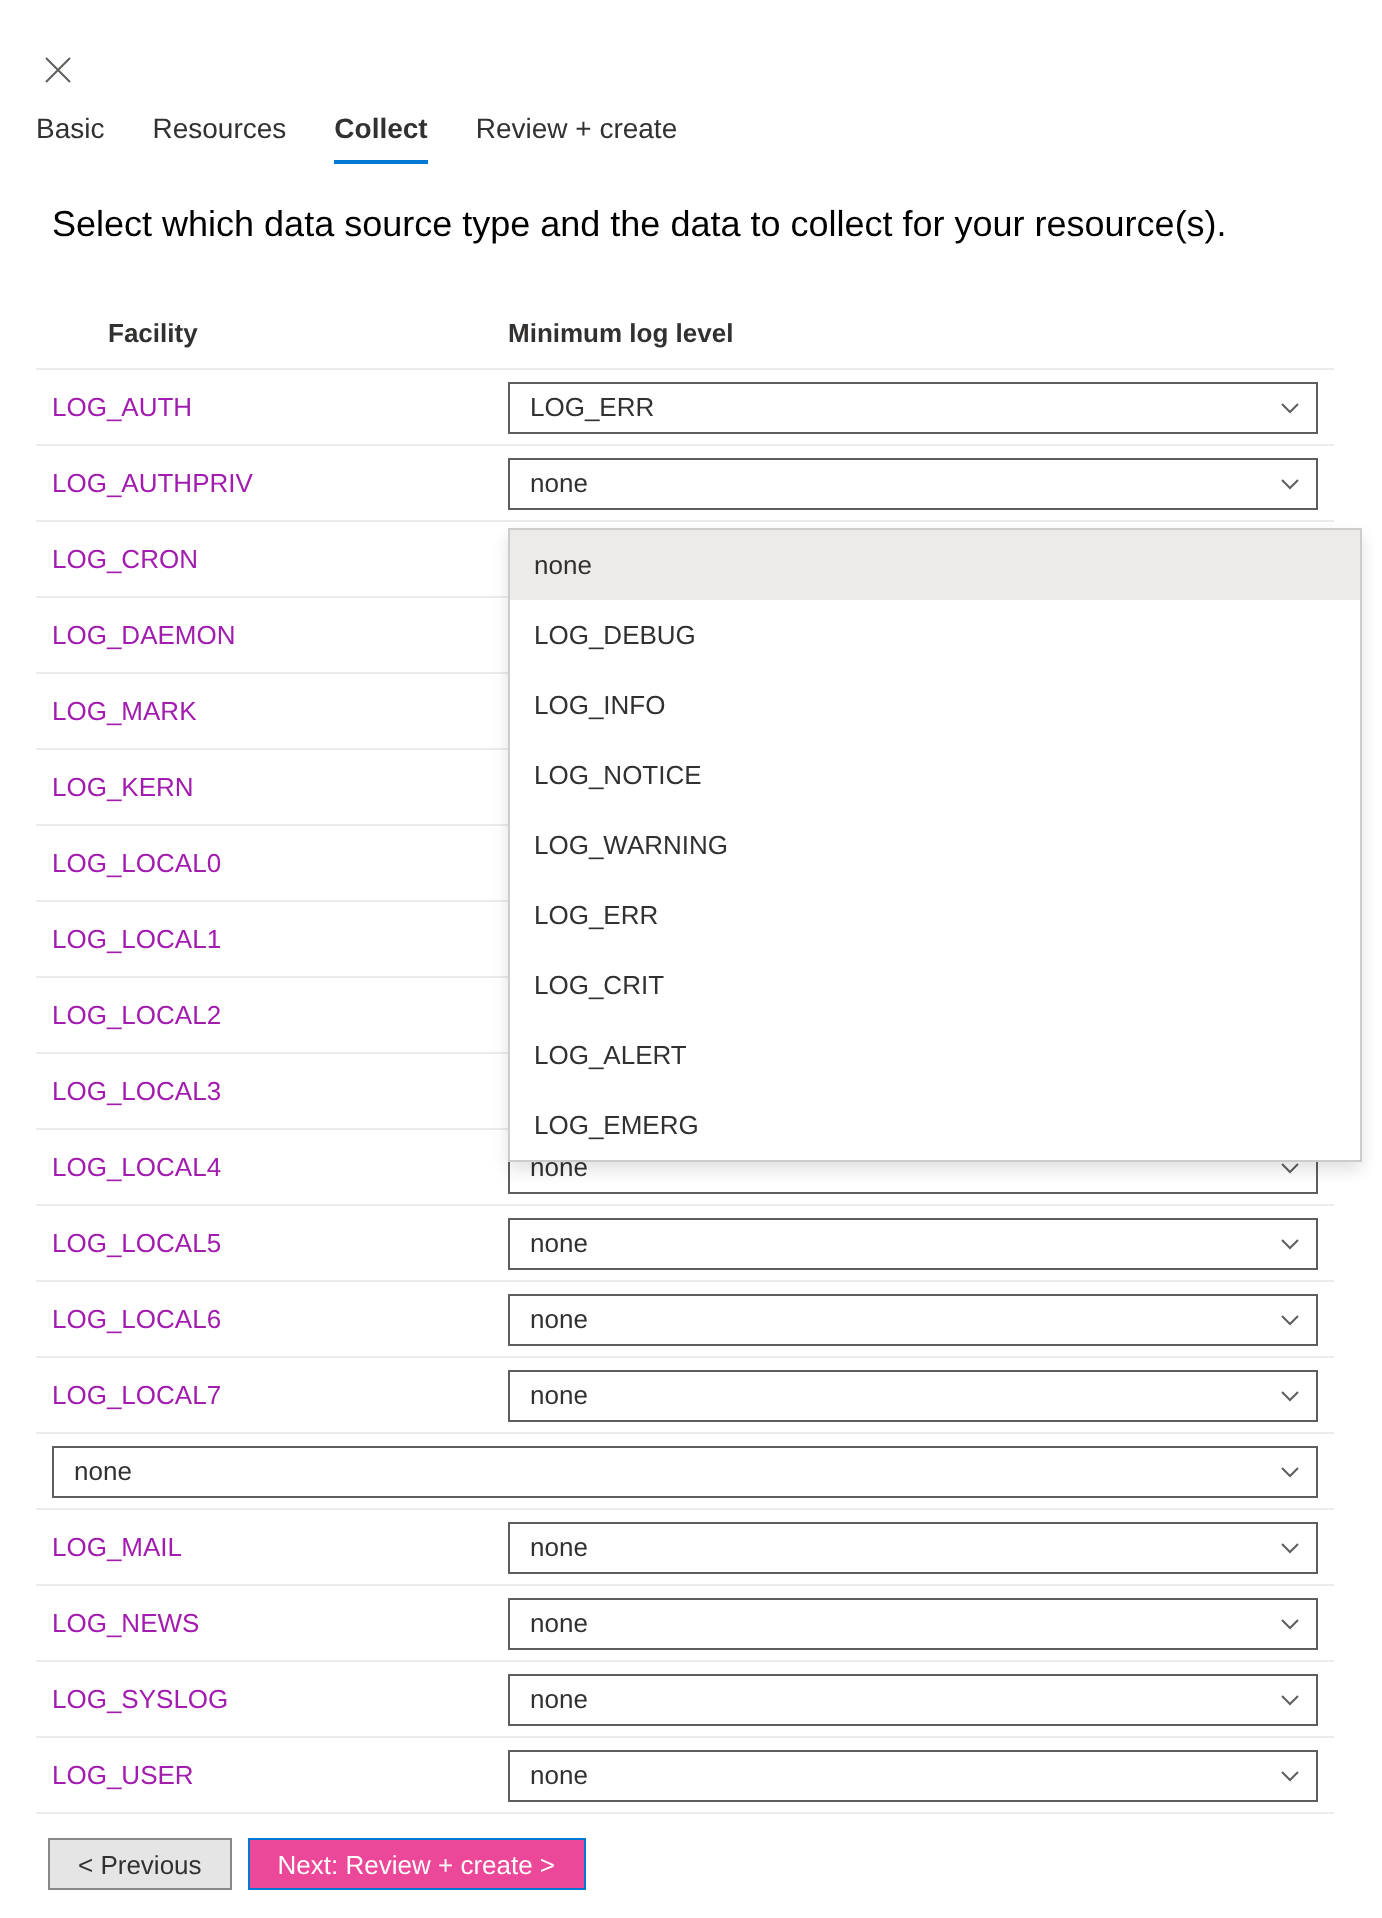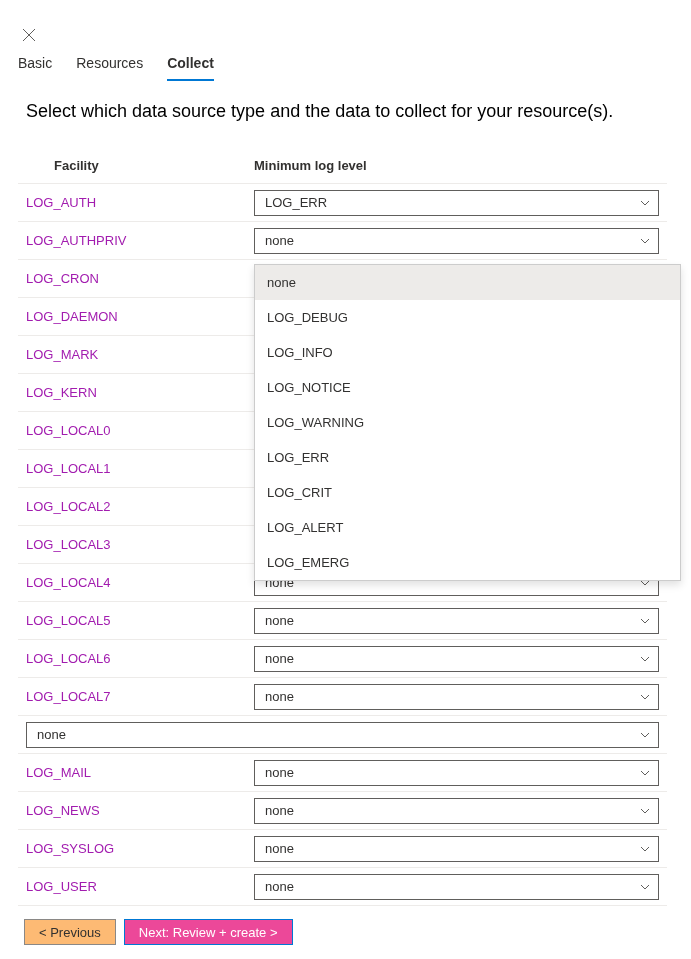--- a/index.html
+++ b/index.html
@@ -149,21 +149,21 @@
       height: 26px;
       padding: 0 14px;
       font-size: 13px;
       cursor: pointer;
       display: inline-flex;
       align-items: center;
       justify-content: center;
       font-family: inherit;
     }
     .btn-secondary {
-      background: #fdba74;
+      background: #e5e5e5;
       border: 1px solid #8a8886;
       color: #323130;
     }
     .btn-primary {
       background: #ec4899;
       border: 1px solid #0078d4;
       color: #fff;
     }
     .rows-container {
       padding-bottom: 40px;
@@ -178,20 +178,21 @@
       <svg width="14" height="14" viewBox="0 0 14 14">
           <path d="M1 1 L13 13 M13 1 L1 13" stroke="#605e5c" stroke-width="1" fill="none"></path>
         </svg>
     </div>
   </div>
 
   <div class="tabs" id="tabs-container">
       <div class="tab">Basic</div>
       <div class="tab">Resources</div>
       <div class="tab active">Collect</div>
+      <div class="tab">Review + create</div>
     </div>
 
   <div class="instruction">Select which data source type and the data to collect for your resource(s).</div>
 
   <div class="table-header">
     <div class="col-facility">Facility</div>
     <div class="col-level">Minimum log level</div>
   </div>
 
   <div class="rows-container" id="rows-container">

